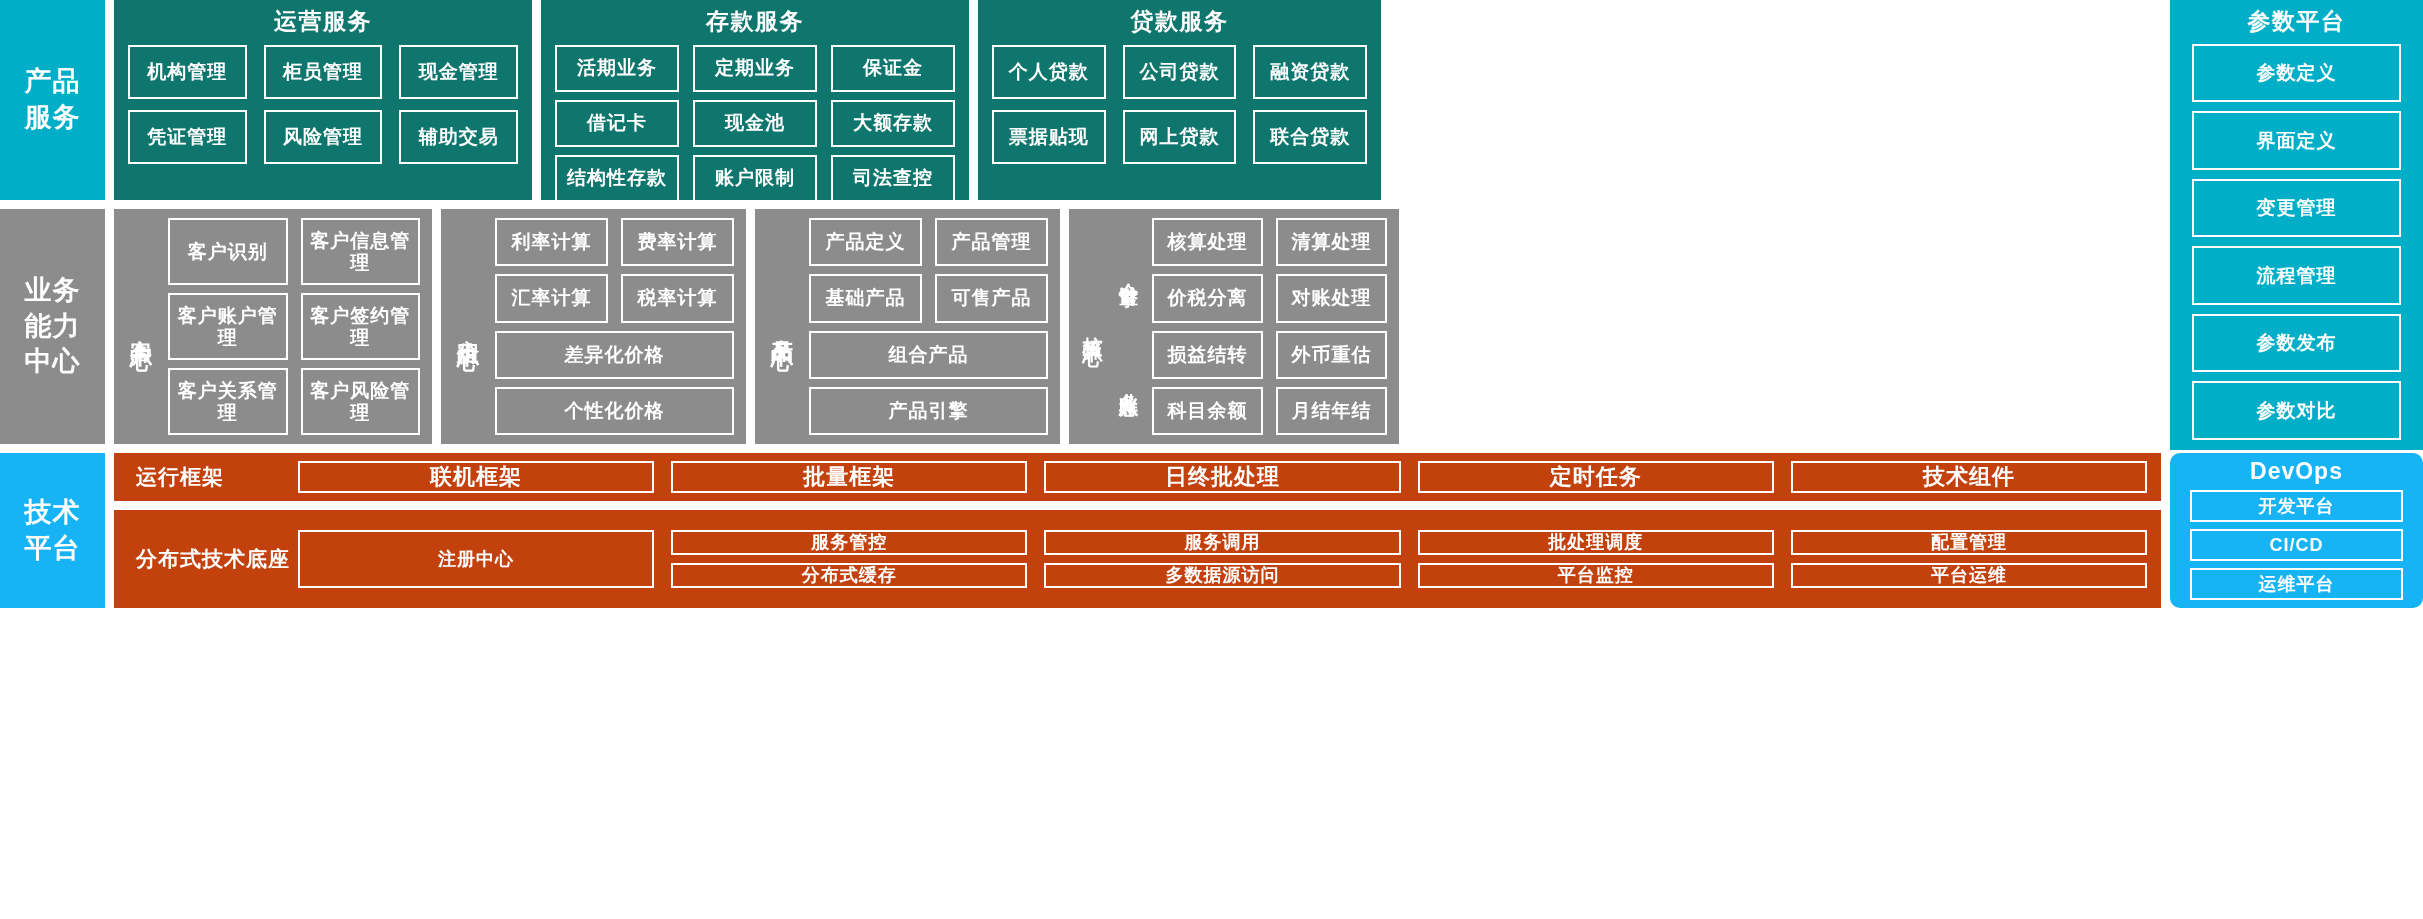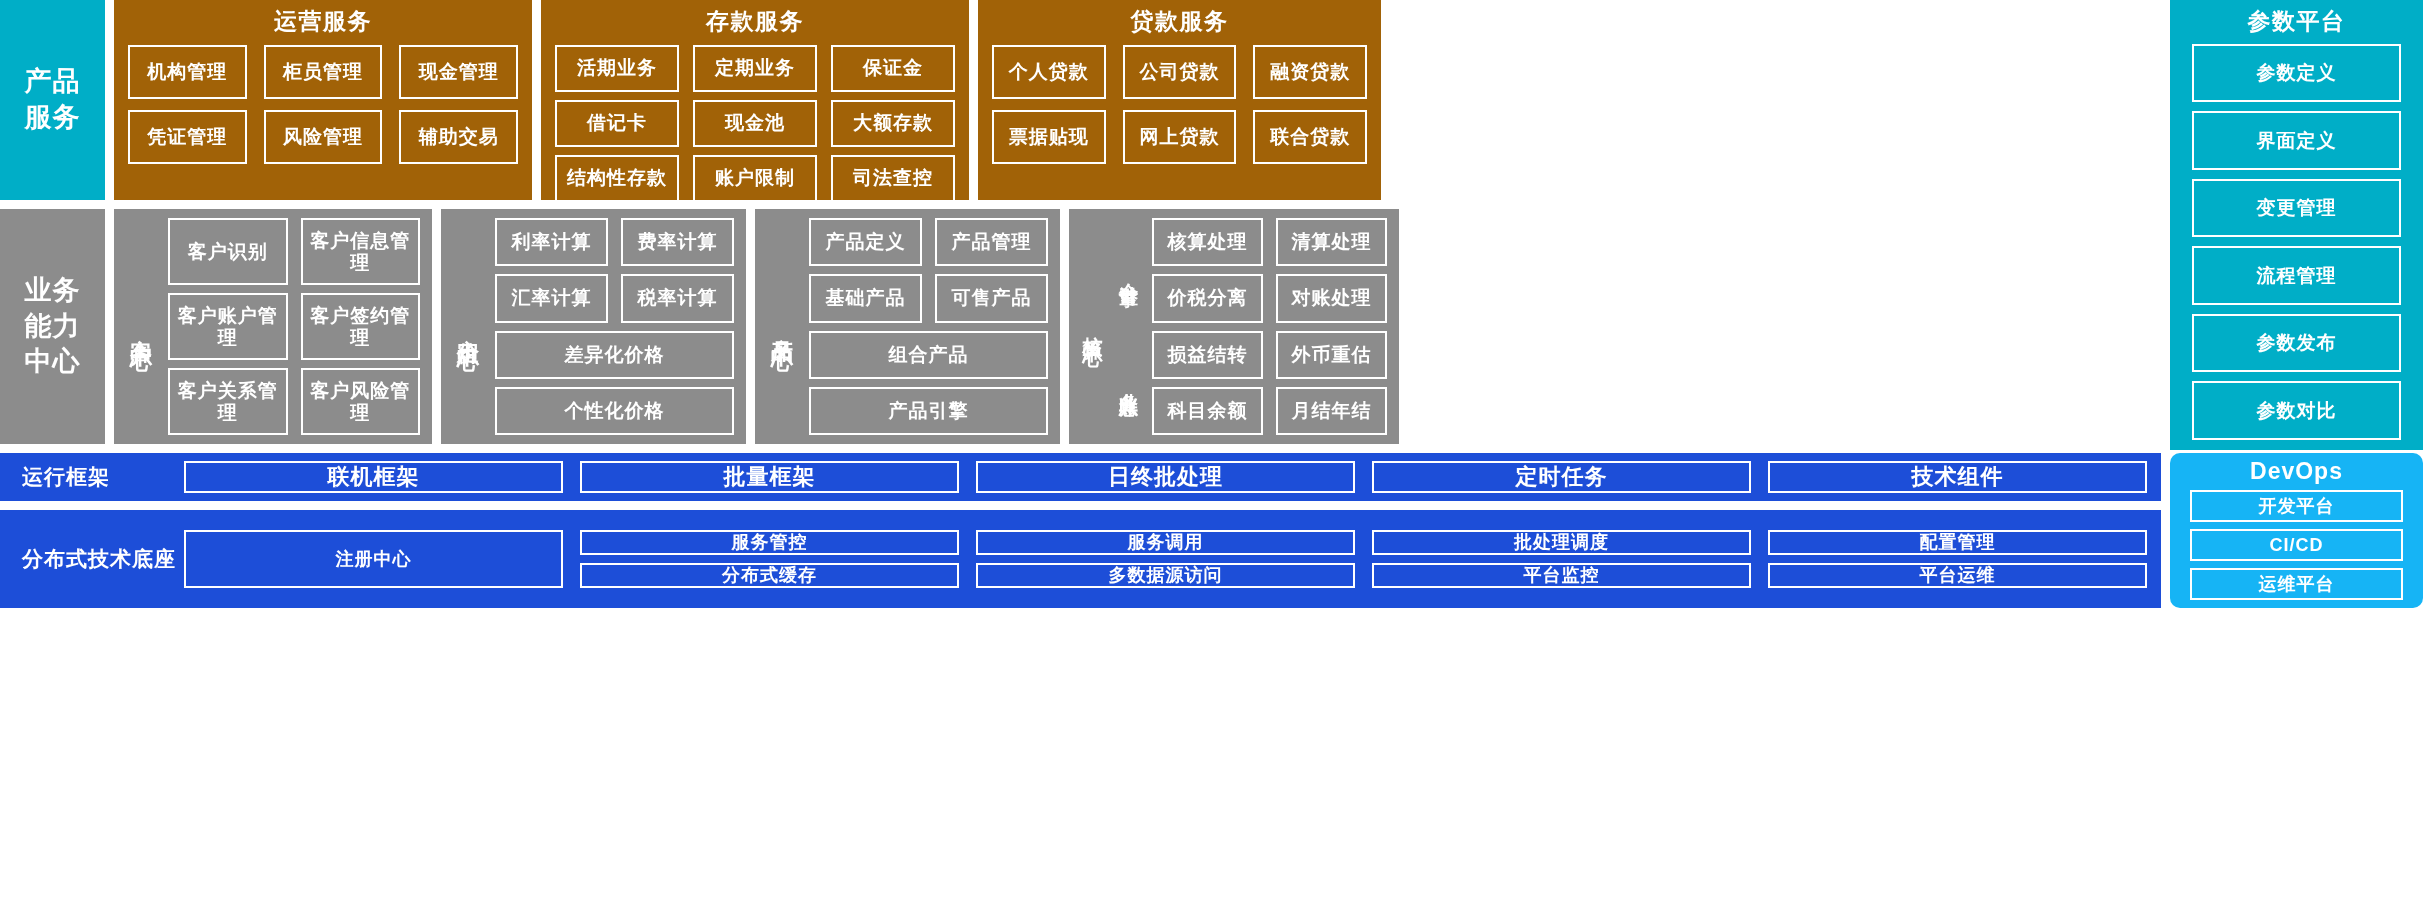--- a/index.html
+++ b/index.html
@@ -39,21 +39,21 @@
   .rail.gray { background: #8C8C8C; }
   .rail.blue { background: #16B4F5; }
 
   
   .row-product {
     display: flex;
     gap: 9px;
     height: 200px;
   }
   .svc-group {
-    background: #a16207;
+    background: #0f766e;
     display: flex;
     flex-direction: column;
     padding: 8px 14px 14px 14px;
     box-sizing: border-box;
   }
   .svc-title {
     color: #ffffff;
     font-size: 23px;
     font-weight: bold;
     text-align: center;
@@ -208,21 +208,21 @@
     gap: 9px;
     height: 155px;
   }
   .tech-main {
     flex: 1;
     display: flex;
     flex-direction: column;
     gap: 9px;
   }
   .tech-strip {
-    background: #1d4ed8;
+    background: #c2410c;
     display: flex;
     align-items: center;
     padding: 0 14px;
     box-sizing: border-box;
   }
   .tech-strip-label {
     flex: 0 0 170px;
     color: #ffffff;
     font-size: 21px;
     font-weight: bold;
@@ -392,20 +392,23 @@
           <div class="cell">月结年结</div>
         </div>
       </div>
     </div>
   </div>
 
   <div class="spacer-v"></div>
 
   <div class="row-tech">
 
+    <div class="rail blue">
+      <span>技术<br>平台</span>
+    </div>
 
     <div class="tech-main">
 
       <div class="tech-strip strip-runtime">
         <div class="tech-strip-label">运行框架</div>
         <div class="tech-cells">
           <div class="cell">联机框架</div>
           <div class="cell">批量框架</div>
           <div class="cell">日终批处理</div>
           <div class="cell">定时任务</div>

